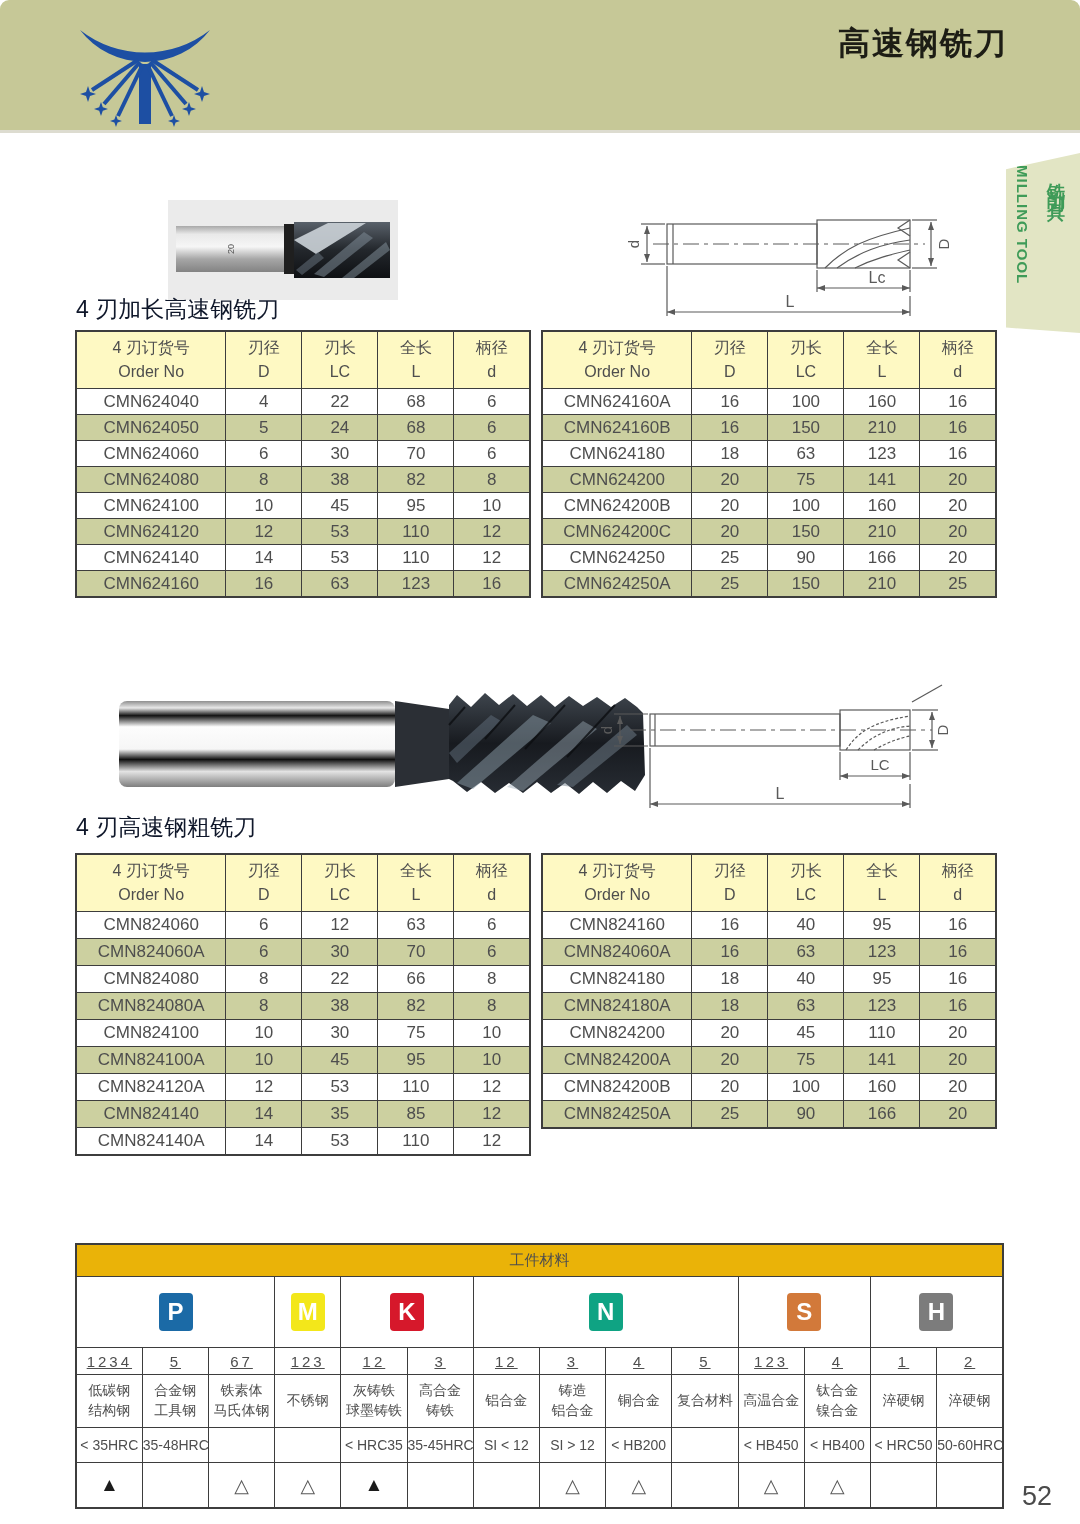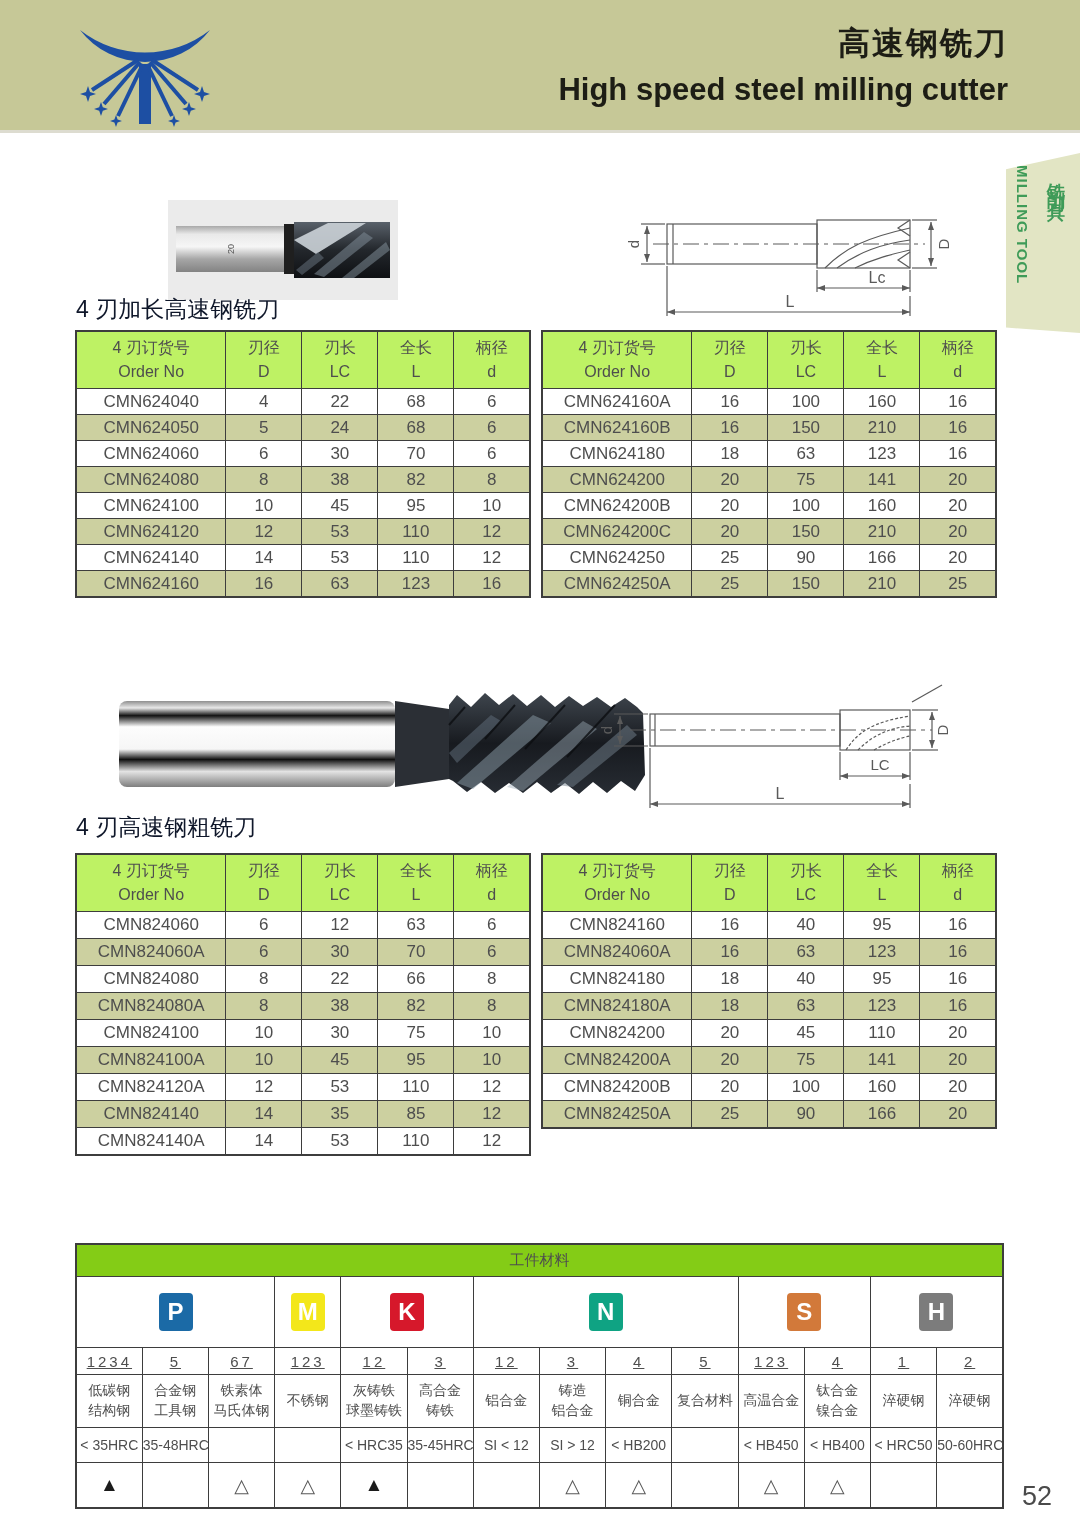--- a/index.html
+++ b/index.html
@@ -1,17 +1,17 @@
 <!DOCTYPE html>
 <html><head>
 <meta charset="utf-8">
 <style>
   html,body{margin:0;padding:0;background:#ffffff;}
   .page{position:relative;width:1080px;height:1524px;background:#ffffff;overflow:hidden;
-        font-family:"Liberation Sans",sans-serif;color:#4e4e4e;}
+        font-family:"Liberation Sans",sans-serif;color:#4e4e4e;border-radius:9px;}
 
   
   .hdr{position:absolute;left:0;top:0;width:1080px;height:130px;background:#c6c897;}
   .hdr-divider{position:absolute;left:0;top:130px;width:1080px;height:3px;background:#dddcd0;}
   .logo{position:absolute;left:70px;top:6px;}
   .titles{position:absolute;right:72px;top:22px;text-align:right;color:#1d1d15;}
   .title-zh{font-size:32px;font-weight:bold;letter-spacing:2px;}
   .title-en{font-size:31px;font-weight:bold;margin-top:6px;}
 
   
@@ -22,30 +22,30 @@
   .tab-zh{position:absolute;right:12px;top:16px;writing-mode:vertical-rl;text-orientation:upright;
           font-weight:bold;font-size:18px;color:#3f9b58;letter-spacing:7px;}
 
   
   .sec-title{position:absolute;left:76px;font-size:23px;color:#0f172a;}
 
   
   table.spec{position:absolute;border-collapse:collapse;table-layout:fixed;width:456px;
              font-size:17px;color:#4e4e4e;border:2px solid #3d3d3d;}
   table.spec th,table.spec td{border:1px solid #3d3d3d;text-align:center;padding:0;overflow:hidden;}
-  table.spec thead th{background:#bef264;font-weight:normal;height:56px;font-size:16px;line-height:1.5;}
+  table.spec thead th{background:#fef9c3;font-weight:normal;height:56px;font-size:16px;line-height:1.5;}
   table.spec tbody tr:nth-child(even){background:#ccd0a0;}
   table.s1 tbody td{height:25px;}
   table.s2 tbody td{height:26px;}
 
   
   table.mat{position:absolute;left:75px;top:1243px;border-collapse:collapse;table-layout:fixed;
             width:929px;font-size:15px;color:#4e4e4e;text-align:center;border:2px solid #3d3d3d;}
   table.mat td{border:1px solid #3d3d3d;padding:0;overflow:hidden;}
-  tr.mt-title td{background:#84cc16;height:31px;font-size:15px;}
+  tr.mt-title td{background:#eab308;height:31px;font-size:15px;}
   tr.mt-badges td{height:70px;background:#ffffff;}
   .badge{display:inline-block;width:34px;height:38px;line-height:38px;border-radius:4px;
          font-weight:bold;font-size:24px;text-align:center;}
   tr.mt-nums td{height:26px;letter-spacing:3px;font-size:15px;text-decoration:underline;}
   tr.mt-mat td{height:52px;font-size:14px;line-height:1.4;}
   tr.mt-hard td{height:34px;font-size:14px;white-space:nowrap;}
   tr.mt-mark td{height:44px;font-size:19px;}
   td.mark-filled{color:#1b1b1b;}
   td.mark-hollow{color:#5a5a5a;}
 
@@ -76,21 +76,20 @@
           <path transform="translate(31,103)" d="M0,-7 L1.8,-1.8 L7,0 L1.8,1.8 L0,7 L-1.8,1.8 L-7,0 L-1.8,-1.8 Z"></path>
           <path transform="translate(46,115)" d="M0,-6 L1.6,-1.6 L6,0 L1.6,1.6 L0,6 L-1.6,1.6 L-6,0 L-1.6,-1.6 Z"></path>
           <path transform="translate(132,88)" d="M0,-8 L2,-2 L8,0 L2,2 L0,8 L-2,2 L-8,0 L-2,-2 Z"></path>
           <path transform="translate(119,103)" d="M0,-7 L1.8,-1.8 L7,0 L1.8,1.8 L0,7 L-1.8,1.8 L-7,0 L-1.8,-1.8 Z"></path>
           <path transform="translate(104,115)" d="M0,-6 L1.6,-1.6 L6,0 L1.6,1.6 L0,6 L-1.6,1.6 L-6,0 L-1.6,-1.6 Z"></path>
         </g>
       </g>
     </svg>
     <div class="titles">
       <div class="title-zh">高速钢铣刀</div>
-      <div class="title-en">High speed steel milling cutter</div>
     </div>
   </div>
   <div class="hdr-divider"></div>
 
   <div class="side-tab">
     <div class="tab-en">MILLING TOOL</div>
     <div class="tab-zh">铣削刀具</div>
   </div>
 
   <svg style="position:absolute;left:168px;top:200px;" width="230" height="100" viewBox="0 0 230 100">

